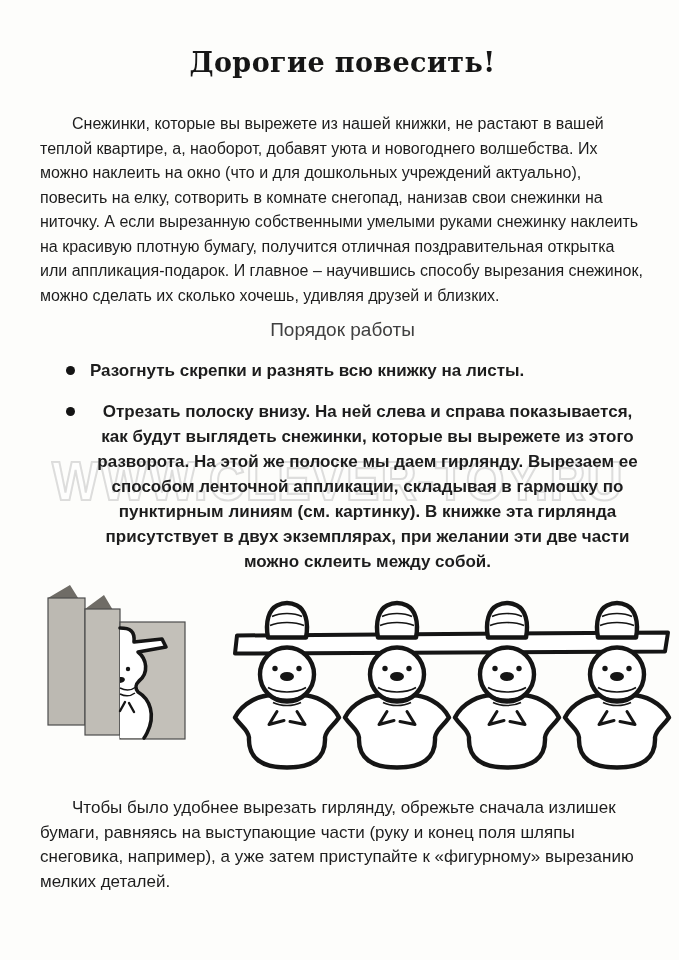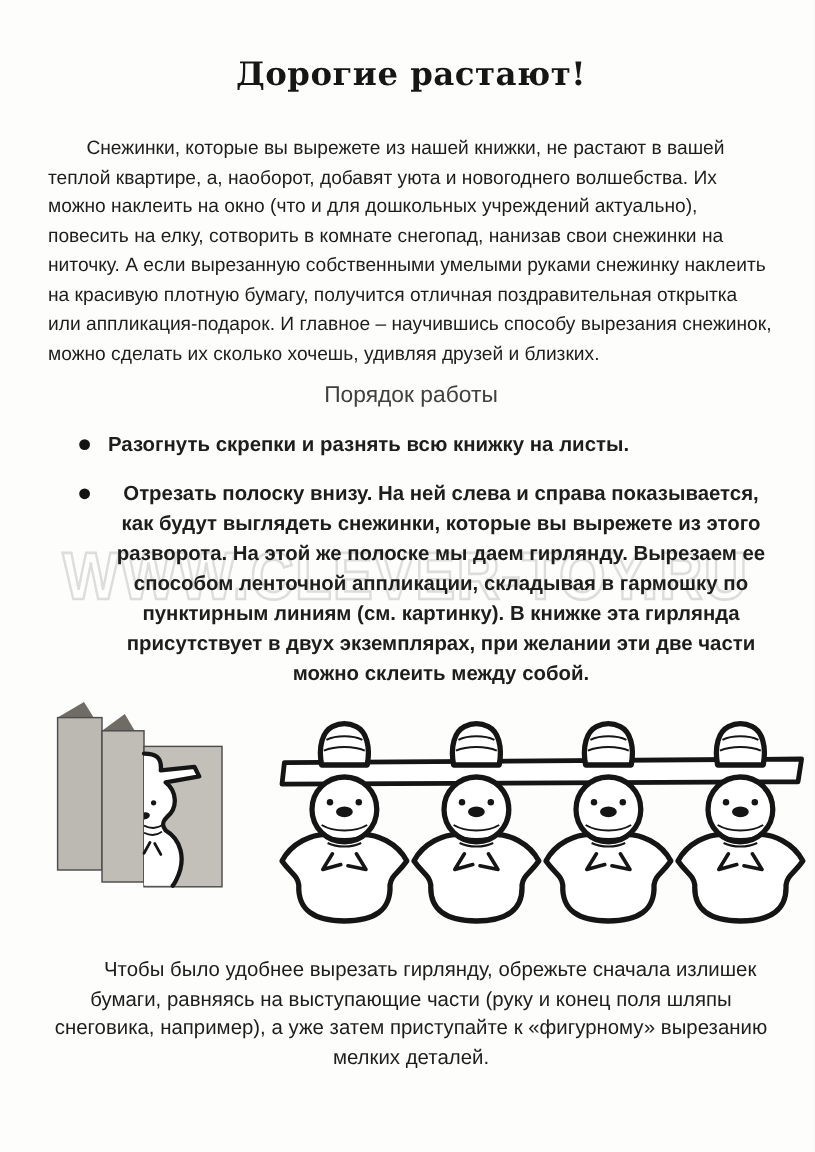--- a/index.html
+++ b/index.html
@@ -28,41 +28,41 @@
   }
   .steps li { position:relative; padding-left:24px; }
   .steps li + li { margin-top:16px;text-align:center; }
   .steps li .dot {
     position:absolute; left:0; top:8px; width:9px; height:9px;
     border-radius:50%; background:#141414;
   }
   .illustrations { position:relative; height:200px; margin-top:0; }
   .folded-wrap  { position:absolute; left:-2px; top:8px;  width:150px; height:165px; }
   .garland-wrap { position:absolute; left:192px; top:2px; width:440px; height:195px; }
-  .tip     { margin:22px 0 0; font-size:17px; line-height:24.7px; text-indent:32px;text-align:center; }
+  .tip     { margin:22px 0 0; font-size:17px; line-height:24.7px; text-indent:32px; }
   .closing { margin:0;        font-size:17px; line-height:24.7px; text-indent:32px; }
   .watermark {
     position:absolute; z-index:0; left:52px; top:448px;
     font-size:50px; font-weight:bold; letter-spacing:1px; white-space:nowrap;
     color:rgba(255,255,255,0.55);
     -webkit-text-stroke:2px rgba(145,145,145,0.30);
     transform:scaleY(1.12); transform-origin:top left;
   }
   svg { display:block; }
 </style>
 </head>
 <body>
 
 <div class="page">
 
   <div class="watermark">WWW.CLEVER-TOY.RU</div>
 
   <div class="content">
 
-    <h1 class="title">Дорогие растают!</h1>
+    <h1 class="title">Дорогие повесить!</h1>
 
     <p class="intro">Снежинки, которые вы вырежете из нашей книжки, не растают в вашей теплой квартире, а, наоборот, добавят уюта и новогоднего волшебства. Их можно наклеить на окно (что и для дошкольных учреждений актуально), повесить на елку, сотворить в комнате снегопад, нанизав свои снежинки на ниточку. А если вырезанную собственными умелыми руками снежинку наклеить на красивую плотную бумагу, получится отличная поздравительная открытка или аппликация-подарок. И главное – научившись способу вырезания снежинок, можно сделать их сколько хочешь, удивляя друзей и близких.</p>
 
     <h2 class="section-heading">Порядок работы</h2>
 
     <ul class="steps">
       <li>
         <span class="dot"></span>
         <span>Разогнуть скрепки и разнять всю книжку на листы.</span>
       </li>

